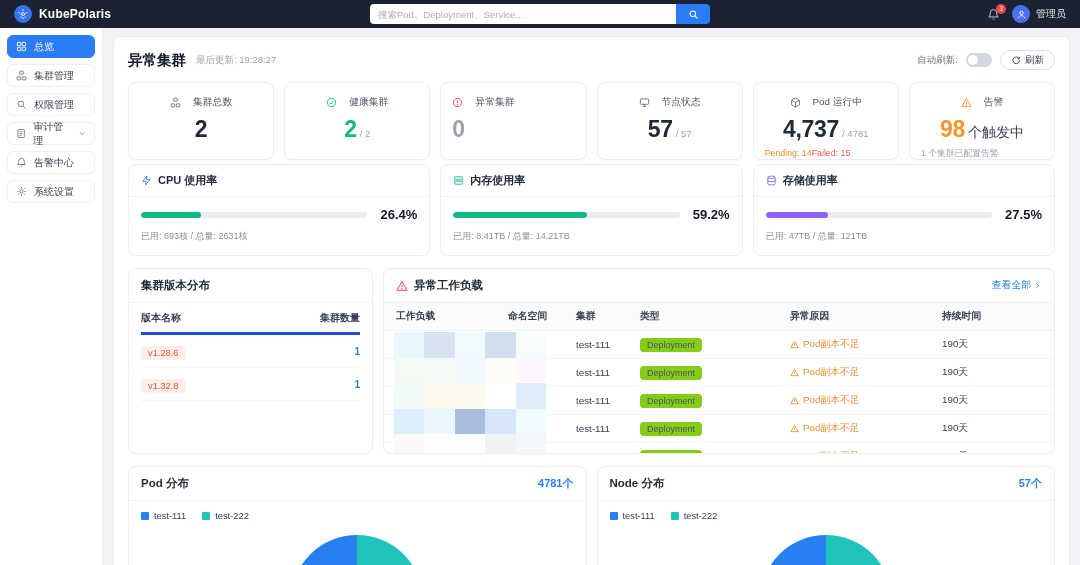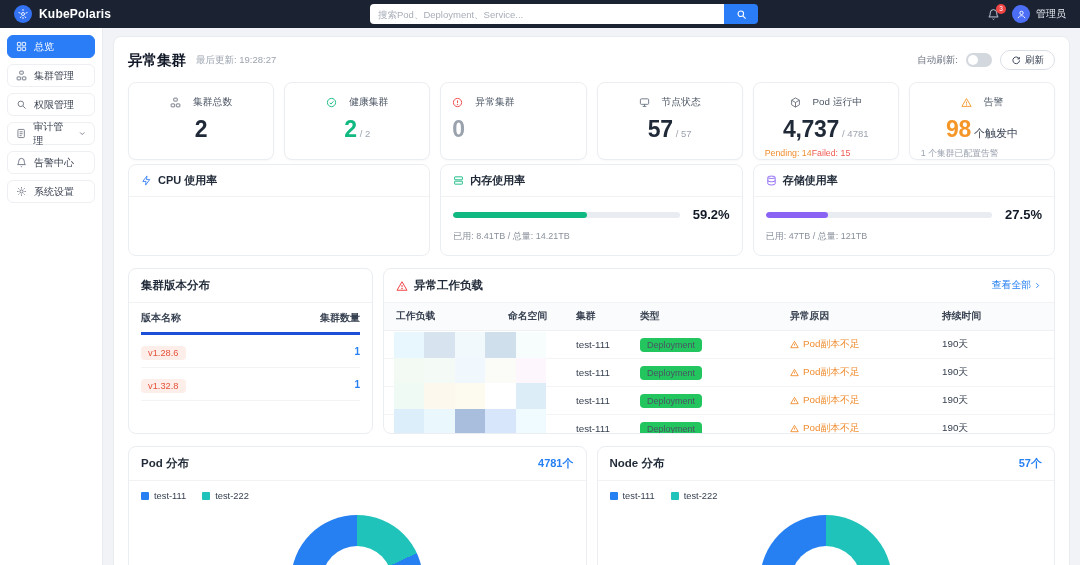--- a/index.html
+++ b/index.html
@@ -7,21 +7,21 @@
     font-family:"Liberation Sans","DejaVu Sans",sans-serif; }
   svg { display:block; }
 
   
   .topbar { position:fixed; top:0; left:0; width:1080px; height:28px; background:#1b2232;
     display:flex; align-items:center; padding:0 14px; z-index:50; }
   .brand { display:flex; align-items:center; gap:7px; }
   .brand-badge { width:18px; height:18px; border-radius:50%; background:#3372f0;
     display:flex; align-items:center; justify-content:center; }
   .brand-name { color:#fff; font-size:12px; font-weight:bold; letter-spacing:.2px; }
-  .searchwrap { position:absolute; left:370px; width:388px; height:20px; display:flex; }
+  .searchwrap { position:absolute; left:370px; width:340px; height:20px; display:flex; }
   .searchwrap input { flex:1; height:20px; border:none; outline:none; border-radius:4px 0 0 4px;
     background:#fff; font-size:9.5px; padding:0 8px; color:#374151; }
   .searchwrap input::placeholder { color:#a7adb8; }
   .search-btn { width:34px; height:20px; border:none; background:#2b7cf7; border-radius:0 4px 4px 0;
     display:flex; align-items:center; justify-content:center; cursor:pointer; }
   .top-right { margin-left:auto; display:flex; align-items:center; gap:12px; }
   .bell-wrap { position:relative; }
   .bell-badge { position:absolute; top:-4px; right:-6px; min-width:10px; height:10px; padding:0 2px;
     background:#ef4444; border-radius:6px; color:#fff; font-size:6.5px; line-height:10px; text-align:center; }
   .userchip { display:flex; align-items:center; gap:6px; }
@@ -56,58 +56,58 @@
   
   .stats-row { display:flex; gap:10px; margin-top:10px; }
   .stat-card { flex:1; height:78px; background:#fff; border:1px solid #eaedf1; border-radius:8px;
     box-shadow:0 1px 2px rgba(20,30,60,.03); padding:11px 11px 8px; text-align:center; }
   .stat-card.left { text-align:left; }
   .stat-label { display:inline-flex; align-items:center; gap:12px; font-size:9.8px; color:#4b5563; }
   .stat-value-row { margin-top:4px; }
   .stat-value { font-size:23px; font-weight:bold; color:#1f2937; letter-spacing:-.3px; }
   .stat-value.green { color:#10b981; } .stat-value.gray { color:#9aa2ad; } .stat-value.orange { color:#f59728; }
   .stat-suffix { font-size:9.5px; color:#9ca3af; margin-left:3px; }
-  .stat-suffix.dark { color:#374151; font-size:11px; }
+  .stat-suffix.dark { color:#374151; font-size:14px; }
   .stat-subs { margin-top:5px; text-align:left; font-size:8.8px; display:flex; }
   .sub-orange { color:#f08c2e; } .sub-red { color:#ef5a52; } .sub-gray { color:#9ca3af; }
 
   
   .usage-row { display:flex; gap:10px; margin-top:4px; }
   .usage-card { flex:1; background:#fff; border:1px solid #eaedf1; border-radius:8px; overflow:hidden; }
   .usage-head { display:flex; align-items:center; gap:6px; padding:8px 12px; border-bottom:1px solid #f0f2f4;
     font-size:11px; font-weight:bold; color:#1f2937; }
   .usage-body { padding:10px 12px 12px; }
   .bar-row { display:flex; align-items:center; gap:10px; }
   .bar-track { flex:1; height:6px; border-radius:3px; background:#e9ecf0; overflow:hidden; }
   .bar-fill { height:100%; border-radius:3px; }
   .bar-pct { font-size:13px; font-weight:bold; color:#111827; min-width:40px; text-align:right; }
   .usage-detail { margin-top:8px; font-size:9px; color:#8a919c; }
 
   
-  .mid-row { display:grid; grid-template-columns:245px 1fr; gap:10px; margin-top:12px; height:166px; }
+  .mid-row { display:grid; grid-template-columns:245px 1fr; gap:10px; margin-top:12px; height:186px; }
   .card { background:#fff; border:1px solid #eaedf1; border-radius:8px; overflow:hidden; position:relative; }
   .card-head { display:flex; align-items:center; gap:6px; padding:9px 12px; border-bottom:1px solid #f0f2f4; }
   .card-title { font-size:11.5px; font-weight:bold; color:#1f2937; }
   .viewall { margin-left:auto; display:flex; align-items:center; gap:2px; font-size:9.8px; color:#2680f2;
     cursor:pointer; text-decoration:none; }
 
   .vtable { padding:0 12px; }
   .vtable-head { display:grid; grid-template-columns:1fr 62px; padding:8px 0 7px; border-bottom:3px solid #1d4ed8;
     font-size:10px; color:#374151; font-weight:bold; }
   .vtable-head :last-child { text-align:right; }
   .vrow { display:grid; grid-template-columns:1fr 62px; align-items:center; padding:7px 0; border-bottom:1px solid #f3f4f6; }
   .vtag { display:inline-block; background:#fdeee9; color:#e4533c; font-size:9.3px; padding:2px 7px; border-radius:4px; }
   .vcount { text-align:right; font-size:10px; font-weight:bold; color:#2680f2; }
 
   .wtable { position:relative; }
   .wtable-head { display:grid; grid-template-columns:112px 68px 64px 150px 152px 1fr; padding:7px 12px;
     background:#fafbfc; border-bottom:1px solid #eef0f3; font-size:9.8px; color:#374151; font-weight:bold; }
   .wrow { display:grid; grid-template-columns:112px 68px 64px 150px 152px 1fr; align-items:center;
     height:28px; padding:0 12px; border-bottom:1px solid #f3f4f6; font-size:9.8px; color:#374151; }
-  .type-pill { display:inline-block; background:#22c55e; color:#4b5563; font-size:9px; padding:2px 7px;
+  .type-pill { display:inline-block; background:#84cc16; color:#4b5563; font-size:9px; padding:2px 7px;
     border-radius:4px; width:max-content; }
   .reason { display:flex; align-items:center; gap:4px; color:#f08c2e; }
   .mosaic { position:absolute; left:10px; top:29px; width:152px; height:128px; display:grid;
     grid-template-columns:repeat(5,1fr); grid-template-rows:repeat(5,1fr); z-index:5; }
 
   
   .charts-row { display:grid; grid-template-columns:1fr 1fr; gap:10px; margin-top:12px; height:220px; }
   .chart-total { margin-left:auto; font-size:11px; font-weight:bold; color:#2680f2; }
   .chart-body { padding:10px 12px; }
   .legend { display:flex; gap:16px; }
@@ -308,20 +308,29 @@
     </div>
   </div>
 
   <div class="usage-row">
     <div class="usage-card">
       <div class="usage-head">
         <svg width="11" height="11" viewBox="0 0 24 24" fill="none" stroke="#3b82f6" stroke-width="2">
               <path d="M13 2L4 14h7l-1 8 9-12h-7l1-8z"></path>
             </svg>
         <span>CPU 使用率</span>
+      </div>
+      <div class="usage-body">
+        <div class="bar-row">
+          <div class="bar-track">
+                <div class="bar-fill" style="background: rgb(16, 185, 129); width: 26.4%;"></div>
+              </div>
+          <span class="bar-pct">26.4%</span>
+        </div>
+        <div class="usage-detail">已用: 693核 / 总量: 2631核</div>
       </div>
     </div>
     <div class="usage-card">
       <div class="usage-head">
         <svg width="11" height="11" viewBox="0 0 24 24" fill="none" stroke="#10b981" stroke-width="2">
               <rect x="3.5" y="4" width="17" height="6.5" rx="1"></rect>
               <rect x="3.5" y="13.5" width="17" height="6.5" rx="1"></rect>
               <line x1="7" y1="7.2" x2="7" y2="7.3"></line>
               <line x1="7" y1="16.7" x2="7" y2="16.8"></line>
             </svg>

